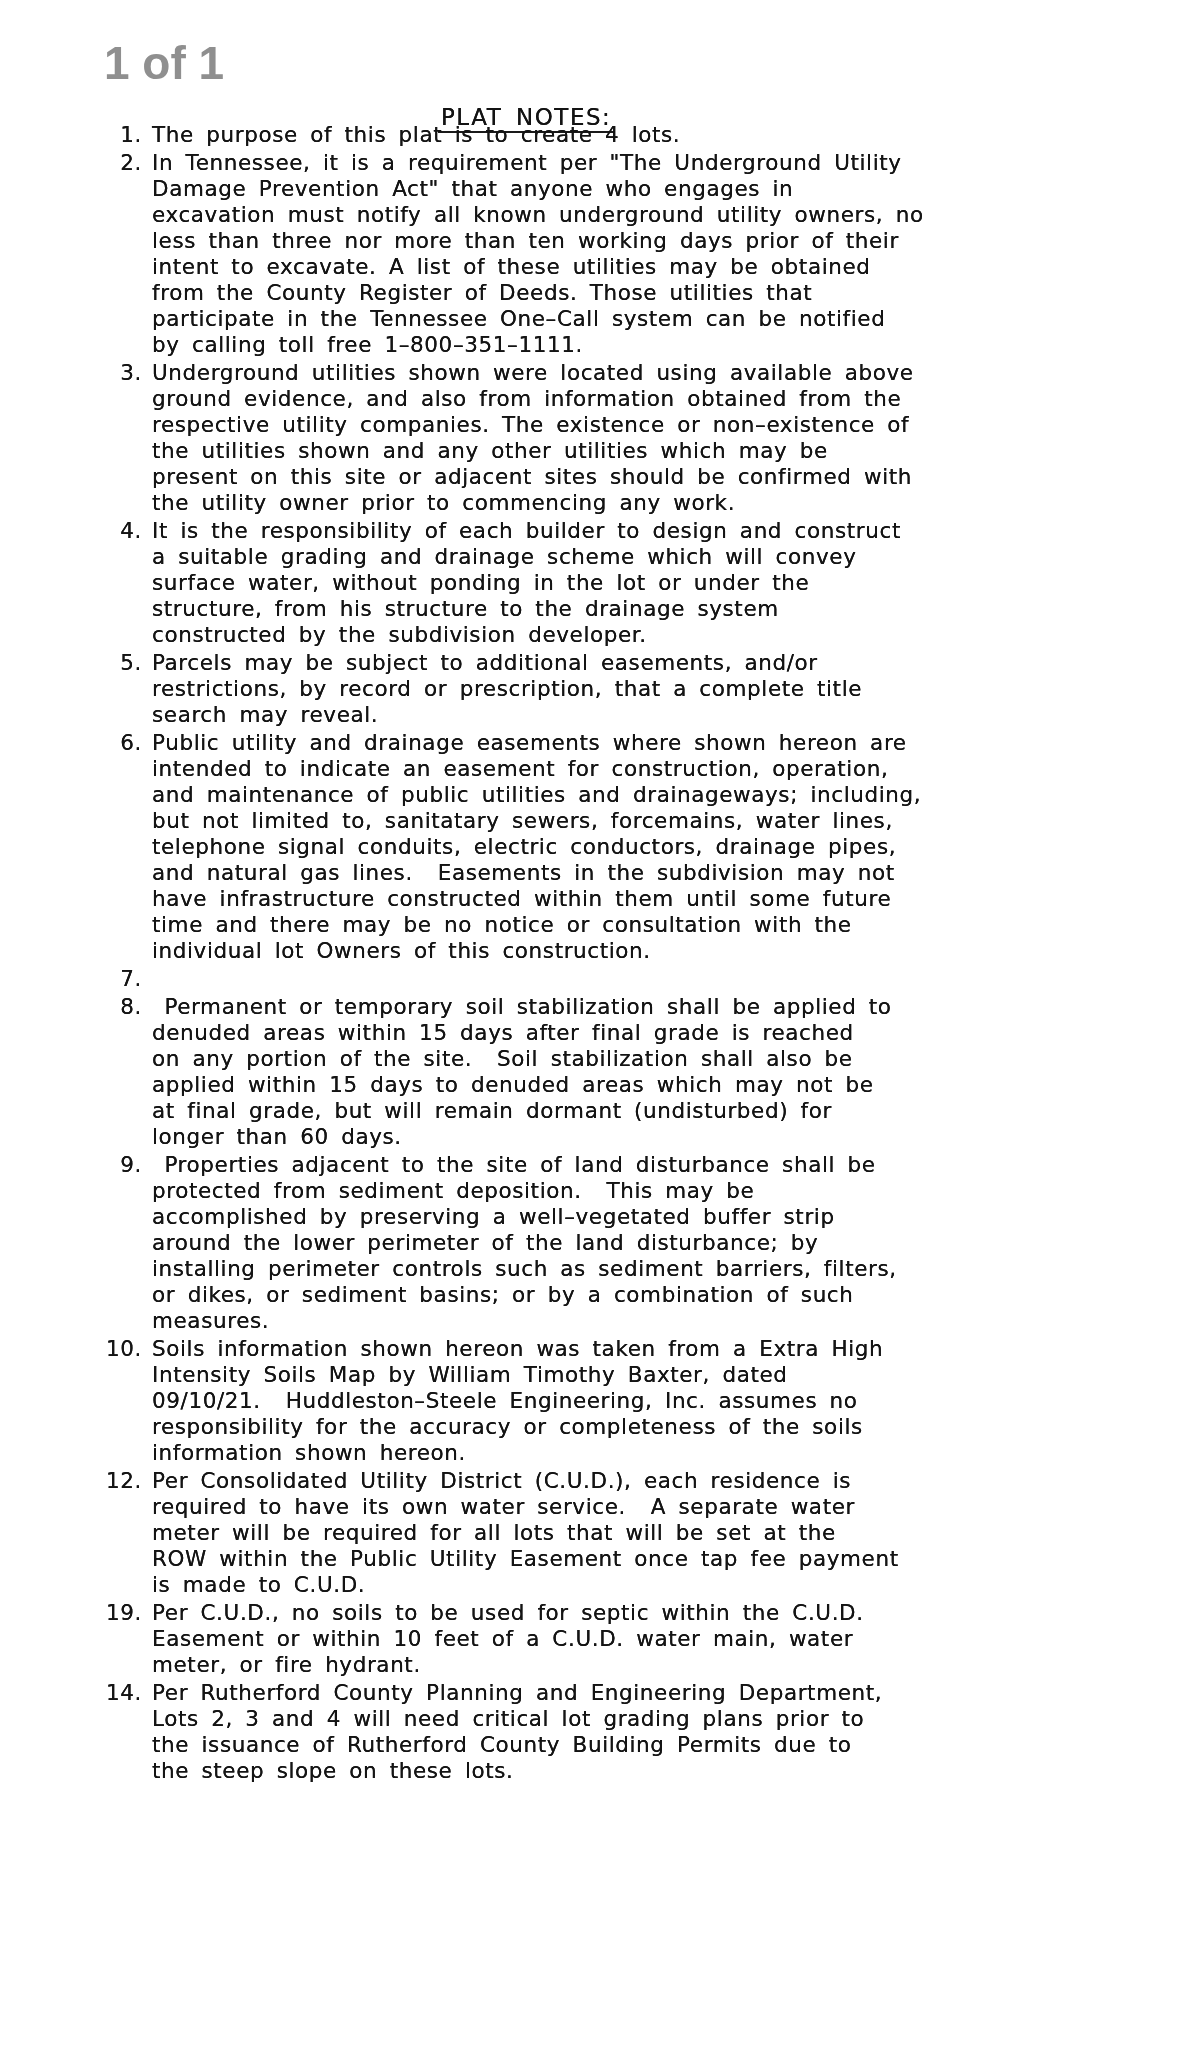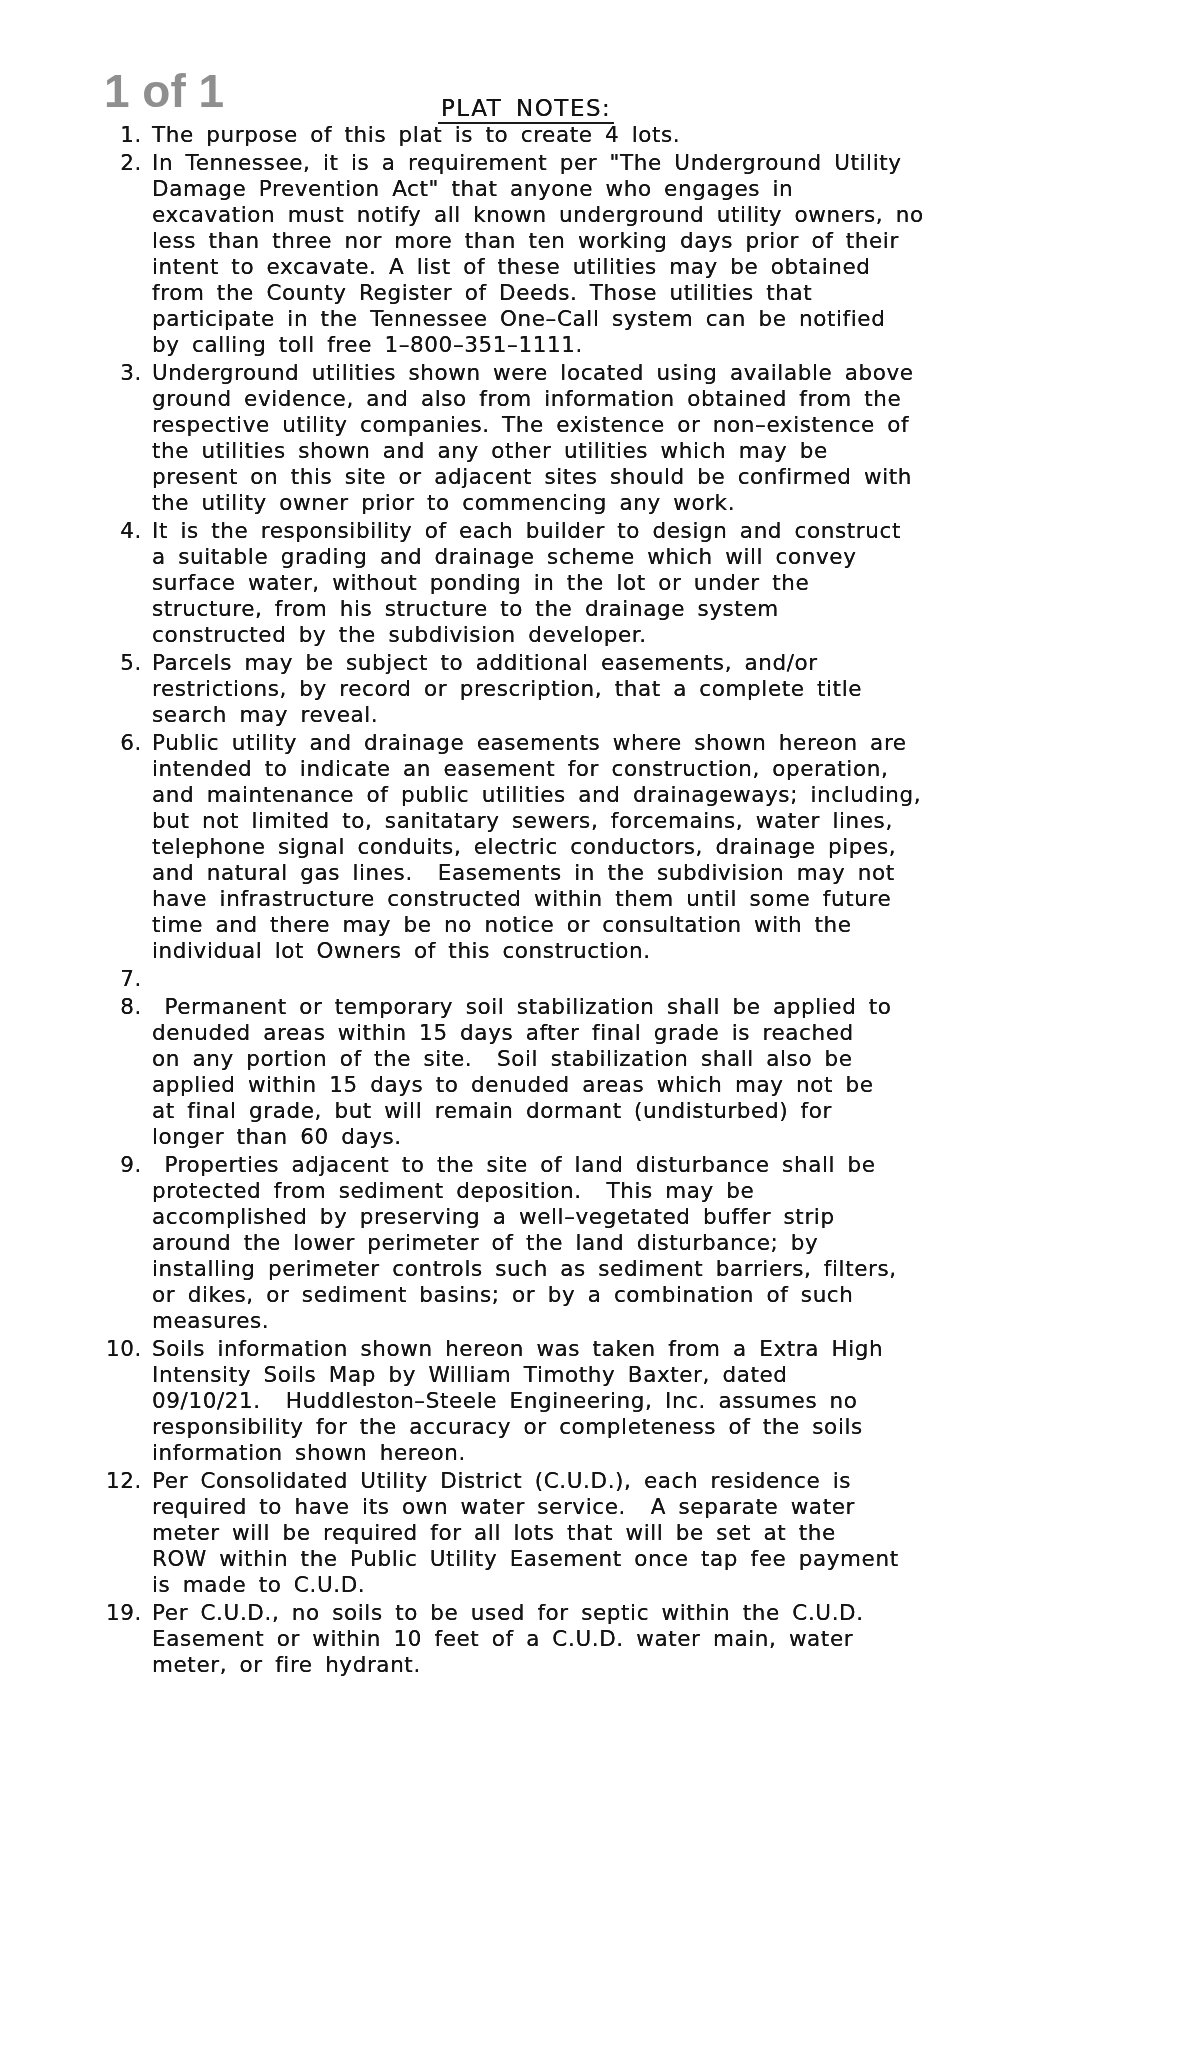--- a/index.html
+++ b/index.html
@@ -16,26 +16,25 @@
     font-family: "DejaVu Sans", sans-serif;
   }
   .page-indicator {
     position: absolute;
     left: 104px;
     top: 36px;
     font-family: "Liberation Sans", sans-serif;
     font-size: 46px;
     font-weight: bold;
     color: #8f8f8f;
-    margin-top: 28px;
   }
   .doc-title {
     position: absolute;
     left: 438px;
-    top: 95px;
+    top: 104px;
     font-size: 23px;
     letter-spacing: 1.5px;
     word-spacing: 5px;
     color: #131313;
     border-bottom: 2.5px solid #1a1a1a;
     padding: 0 3px 1px 3px;
     text-shadow: 0 0 0.5px currentColor;
     white-space: nowrap;
   }
   .notes {
@@ -159,14 +158,21 @@
 meter will be required for all lots that will be set at the
 ROW within the Public Utility Easement once tap fee payment
 is made to C.U.D.</div>
       </div>
       <div class="note">
         <div class="note-num">19.</div>
         <div class="note-text">Per C.U.D., no soils to be used for septic within the C.U.D.
 Easement or within 10 feet of a C.U.D. water main, water
 meter, or fire hydrant.</div>
       </div>
+      <div class="note">
+        <div class="note-num">14.</div>
+        <div class="note-text">Per Rutherford County Planning and Engineering Department,
+Lots 2, 3 and 4 will need critical lot grading plans prior to
+the issuance of Rutherford County Building Permits due to
+the steep slope on these lots.</div>
+      </div>
     </div>
 </div>
 
 </body></html>

